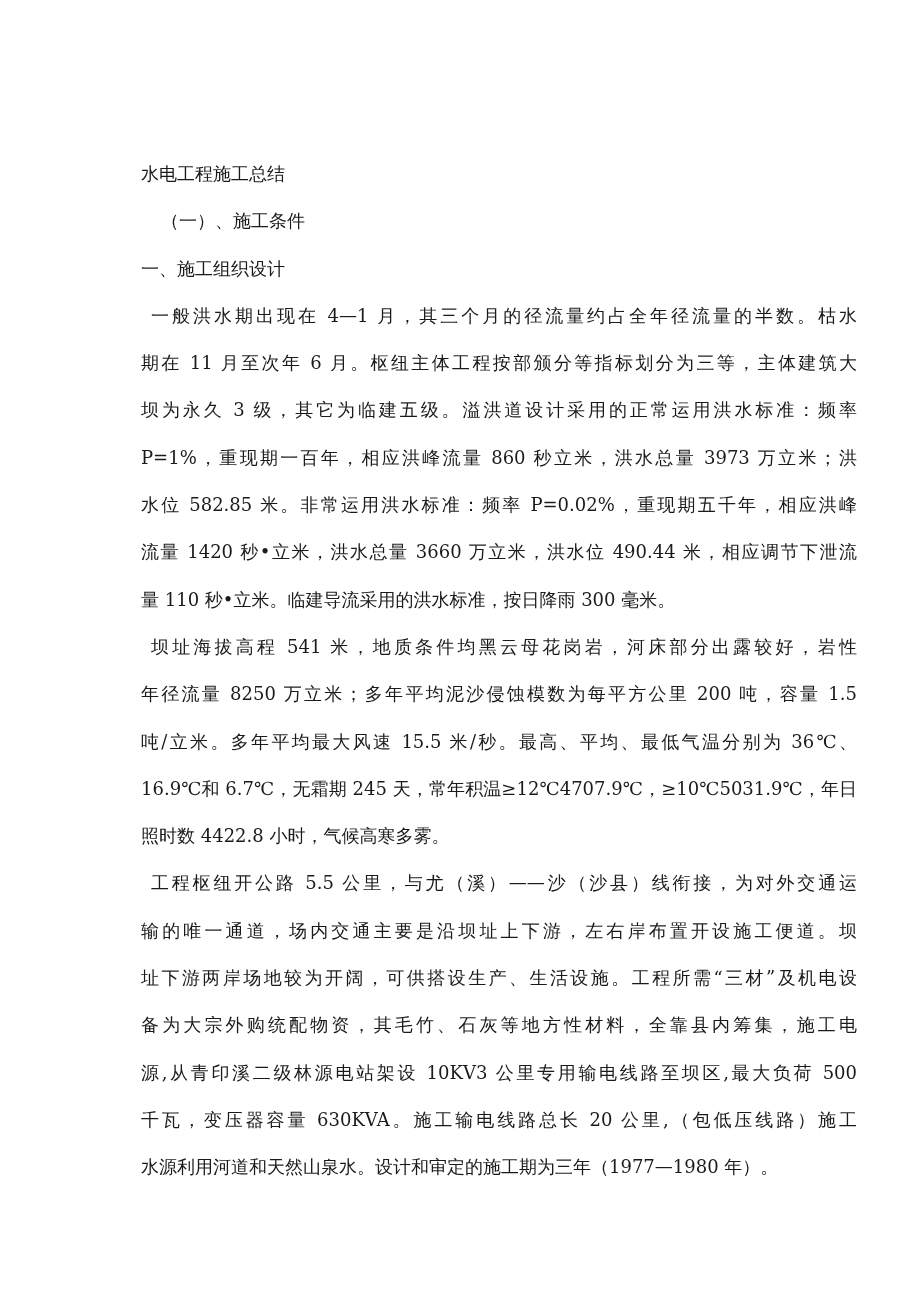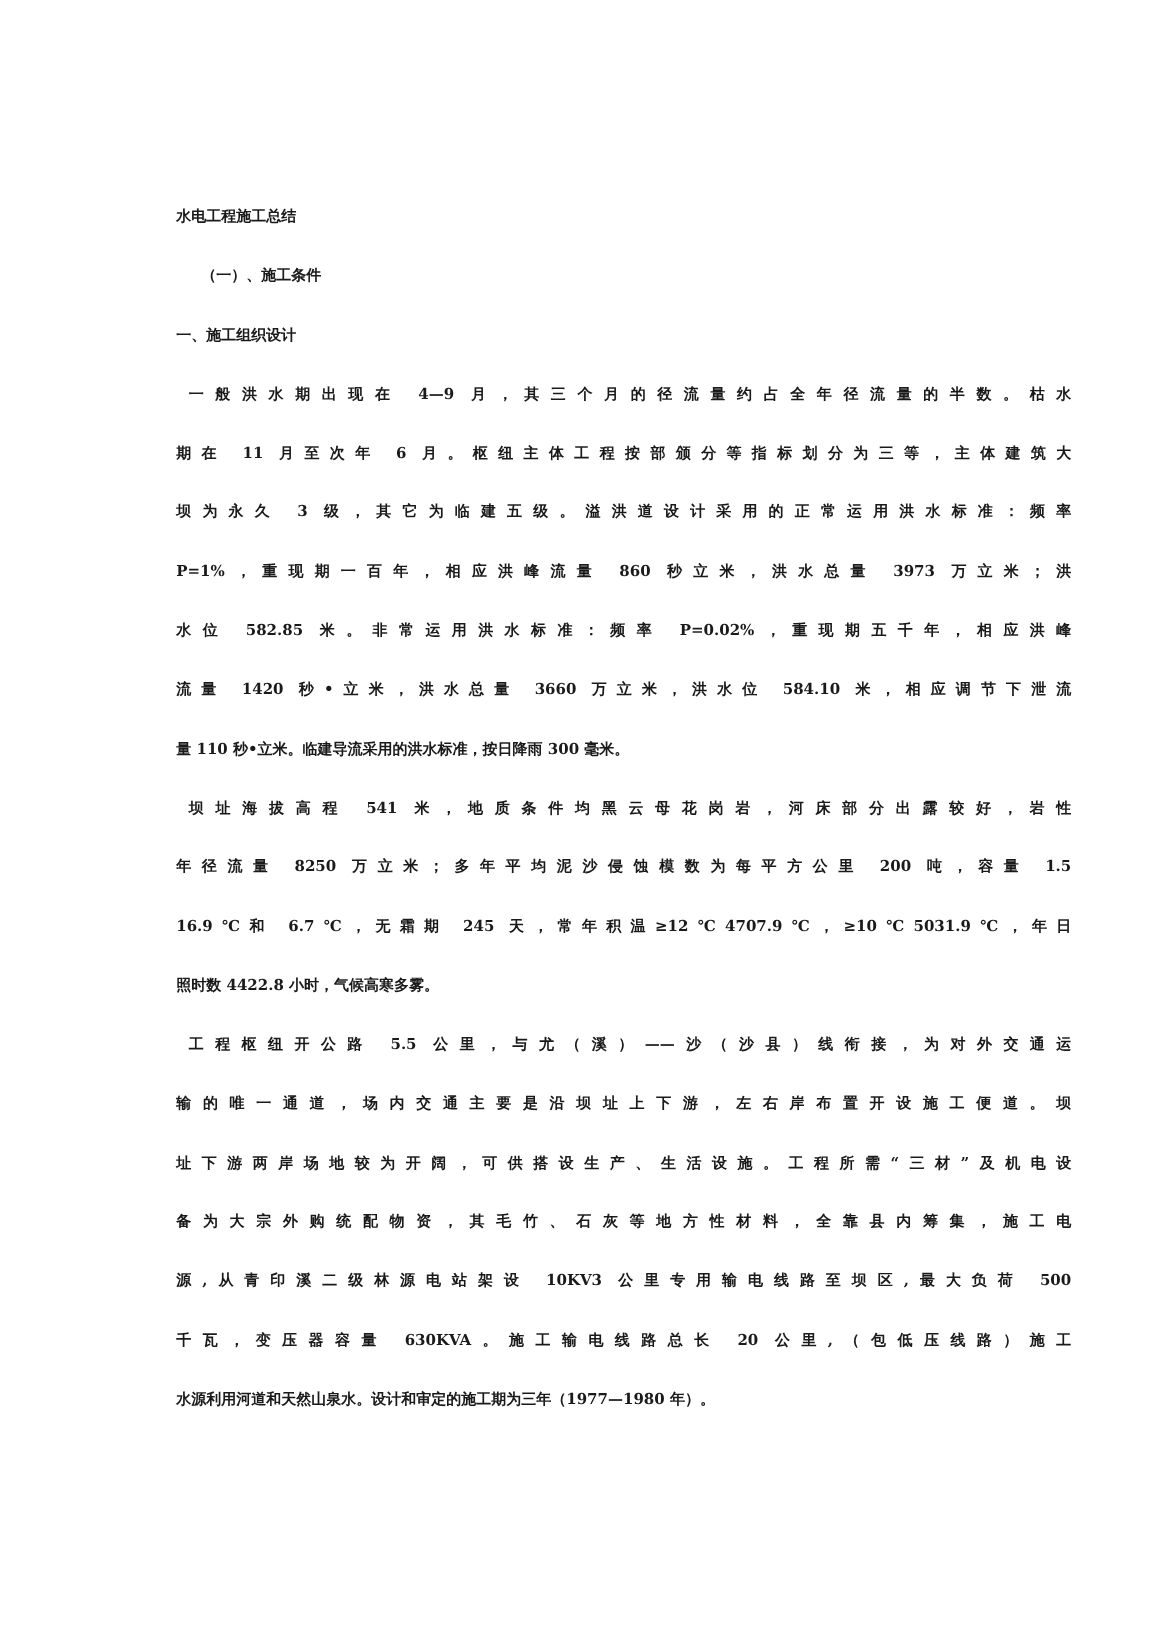--- a/index.html
+++ b/index.html
@@ -15,55 +15,55 @@
       font-family: "DejaVu Serif", "Liberation Serif", serif;
       color: #1a1a1a;
     }
     .page {
       position: absolute;
       left: 141px;
       top: 150px;
       width: 716px;
     }
     .line {
-      font-size: 12px;
+      font-size: 18px;
       line-height: 47.3px;
       white-space: nowrap;
       letter-spacing: 0px;
       height: 47.3px;
-      font-weight: bold;
     }
     .just {
       text-align: justify;
       text-align-last: justify;
     }
     .indent-small { padding-left: 10px; }
     .indent-sub { padding-left: 20px; }
   </style>
 </head>
 <body>
 
 <div class="page">
   <div class="line">水电工程施工总结</div>
   <div class="line indent-sub">（一）、施工条件</div>
   <div class="line">一、施工组织设计</div>
 
   <div>
-    <div class="line just indent-small">一般洪水期出现在 4—9 月，其三个月的径流量约占全年径流量的半数。枯水</div>
+    <div class="line just indent-small">一般洪水期出现在 4—1 月，其三个月的径流量约占全年径流量的半数。枯水</div>
     <div class="line just">期在 11 月至次年 6 月。枢纽主体工程按部颁分等指标划分为三等，主体建筑大</div>
     <div class="line just">坝为永久 3 级，其它为临建五级。溢洪道设计采用的正常运用洪水标准：频率</div>
     <div class="line just">P=1%，重现期一百年，相应洪峰流量 860 秒立米，洪水总量 3973 万立米；洪</div>
     <div class="line just">水位 582.85 米。非常运用洪水标准：频率 P=0.02%，重现期五千年，相应洪峰</div>
-    <div class="line just">流量 1420 秒•立米，洪水总量 3660 万立米，洪水位 584.10 米，相应调节下泄流</div>
+    <div class="line just">流量 1420 秒•立米，洪水总量 3660 万立米，洪水位 490.44 米，相应调节下泄流</div>
     <div class="line">量 110 秒•立米。临建导流采用的洪水标准，按日降雨 300 毫米。</div>
   </div>
 
   <div>
     <div class="line just indent-small">坝址海拔高程 541 米，地质条件均黑云母花岗岩，河床部分出露较好，岩性</div>
     <div class="line just">年径流量 8250 万立米；多年平均泥沙侵蚀模数为每平方公里 200 吨，容量 1.5</div>
+    <div class="line just">吨/立米。多年平均最大风速 15.5 米/秒。最高、平均、最低气温分别为 36℃、</div>
     <div class="line just">16.9℃和 6.7℃，无霜期 245 天，常年积温≥12℃4707.9℃，≥10℃5031.9℃，年日</div>
     <div class="line">照时数 4422.8 小时，气候高寒多雾。</div>
   </div>
 
   <div>
     <div class="line just indent-small">工程枢纽开公路 5.5 公里，与尤（溪）——沙（沙县）线衔接，为对外交通运</div>
     <div class="line just">输的唯一通道，场内交通主要是沿坝址上下游，左右岸布置开设施工便道。坝</div>
     <div class="line just">址下游两岸场地较为开阔，可供搭设生产、生活设施。工程所需“三材”及机电设</div>
     <div class="line just">备为大宗外购统配物资，其毛竹、石灰等地方性材料，全靠县内筹集，施工电</div>
     <div class="line just">源,从青印溪二级林源电站架设 10KV3 公里专用输电线路至坝区,最大负荷 500</div>

